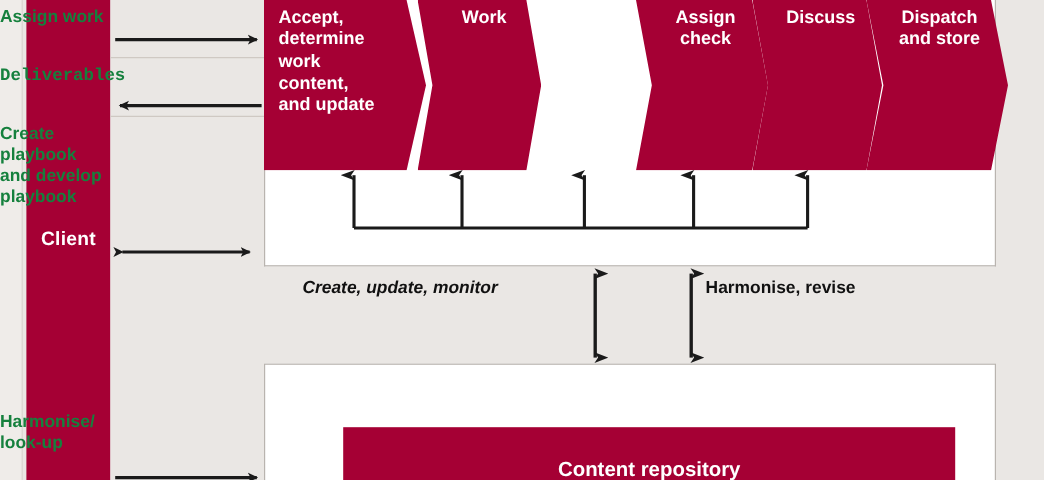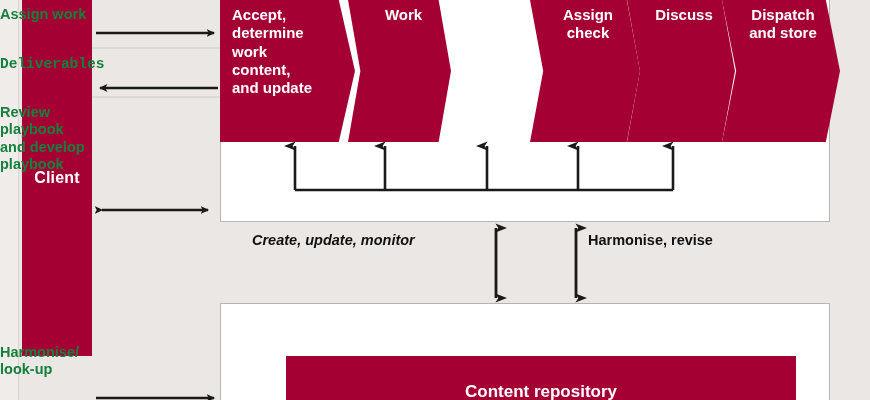--- a/index.html
+++ b/index.html
@@ -28,21 +28,21 @@
     left: 0; top: 0;
     width: 18px; height: 400px;
     background: #EFECE9;
     border-right: 1px solid #D9D4CF;
   }
 
   
   .client-bar {
     position: absolute;
     left: 22px; top: 0;
-    width: 70px; height: 356px;
+    width: 70px; height: 400px;
     background: var(--crimson);
     display: flex;
     align-items: center;
     justify-content: center;
   }
   .client-label {
     color: #FFFFFF;
     font-size: 16px;
     font-weight: bold;
     letter-spacing: .2px;
@@ -191,21 +191,21 @@
       <span>Dispatch</span><br>
       <span>and store</span>
     </div>
   </div>
 
   <div class="itext" style="top:6px;">Assign work</div>
 
   <div class="itext" style="top:56px;font-family:Liberation Mono, monospace;">Deliverables</div>
 
   <div class="itext" style="top:104px;">
-    <span>Review</span><br>
+    <span>Create</span><br>
     <span>playbook</span><br>
     <span>and develop</span><br>
     <span>playbook</span>
   </div>
 
   <div class="itext" style="top:344px;">
     <span>Harmonise/</span><br>
     <span>look-up</span>
   </div>
 

